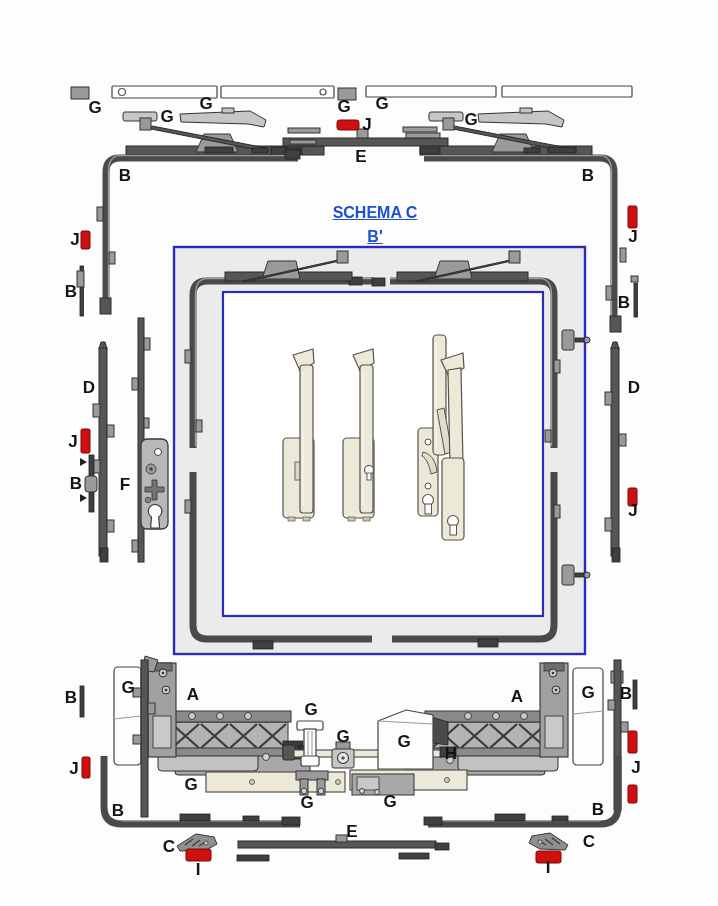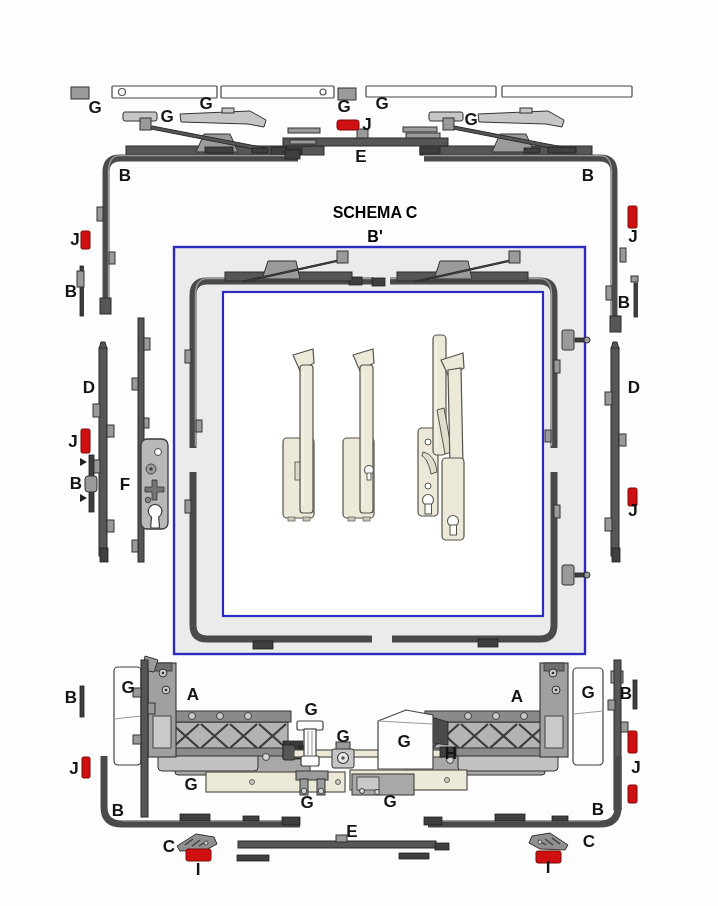--- a/index.html
+++ b/index.html
@@ -2,21 +2,21 @@
 <html><head>
 <meta charset="utf-8">
 <style>
   html,body{margin:0;padding:0;background:#fdfdfd;}
   .stage{position:relative;width:718px;height:906px;background:#fdfdfd;overflow:hidden;
          font-family:"Liberation Sans",sans-serif;}
   svg{position:absolute;left:0;top:0;}
   .lbl{position:absolute;transform:translate(-50%,-50%);font:bold 17px "Liberation Sans",sans-serif;
        color:#141414;white-space:nowrap;}
   .ttl{position:absolute;transform:translate(-50%,-50%);font:bold 16px "Liberation Sans",sans-serif;
-       color:#000000;white-space:nowrap;}
+       color:#1d4ed8;white-space:nowrap;text-decoration:underline;}
   
   .dk{fill:#565656;stroke:#2b2b2b;stroke-width:1;}
   .dk2{fill:#3f3f3f;stroke:#222;stroke-width:.8;}
   .md{fill:#9a9a9a;stroke:#333;stroke-width:1;}
   .lt{fill:#c6c6c6;stroke:#333;stroke-width:1;}
   .wh{fill:#fdfdfd;stroke:#444;stroke-width:1.2;}
   .cr{fill:#ece9d9;stroke:#55524a;stroke-width:1.2;}
   .red{fill:#d01010;stroke:#7d0606;stroke-width:1;}
   .frame{fill:none;stroke:#4a4a4a;stroke-width:7;}
   .framehl{fill:none;stroke:#9c9c9c;stroke-width:1.4;}

